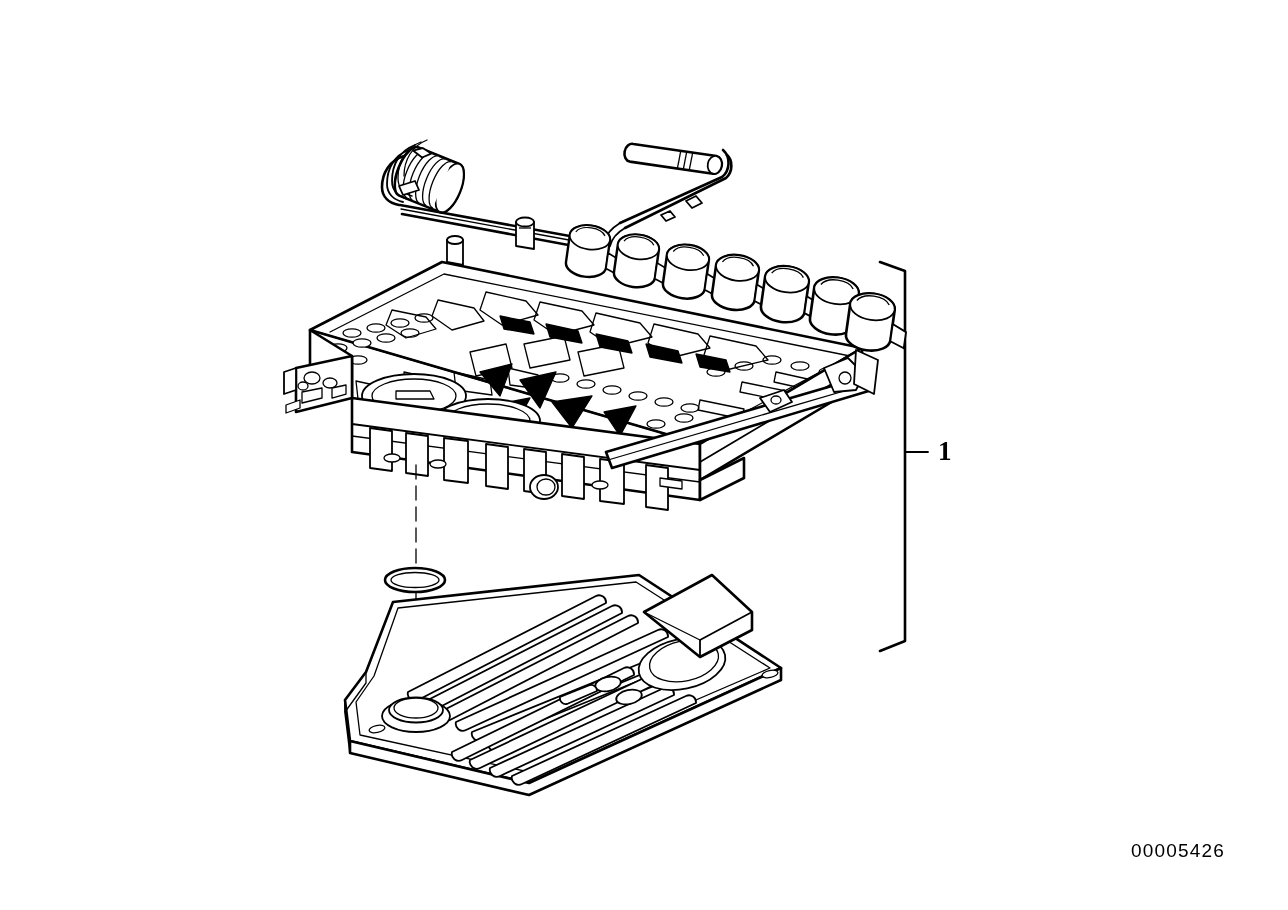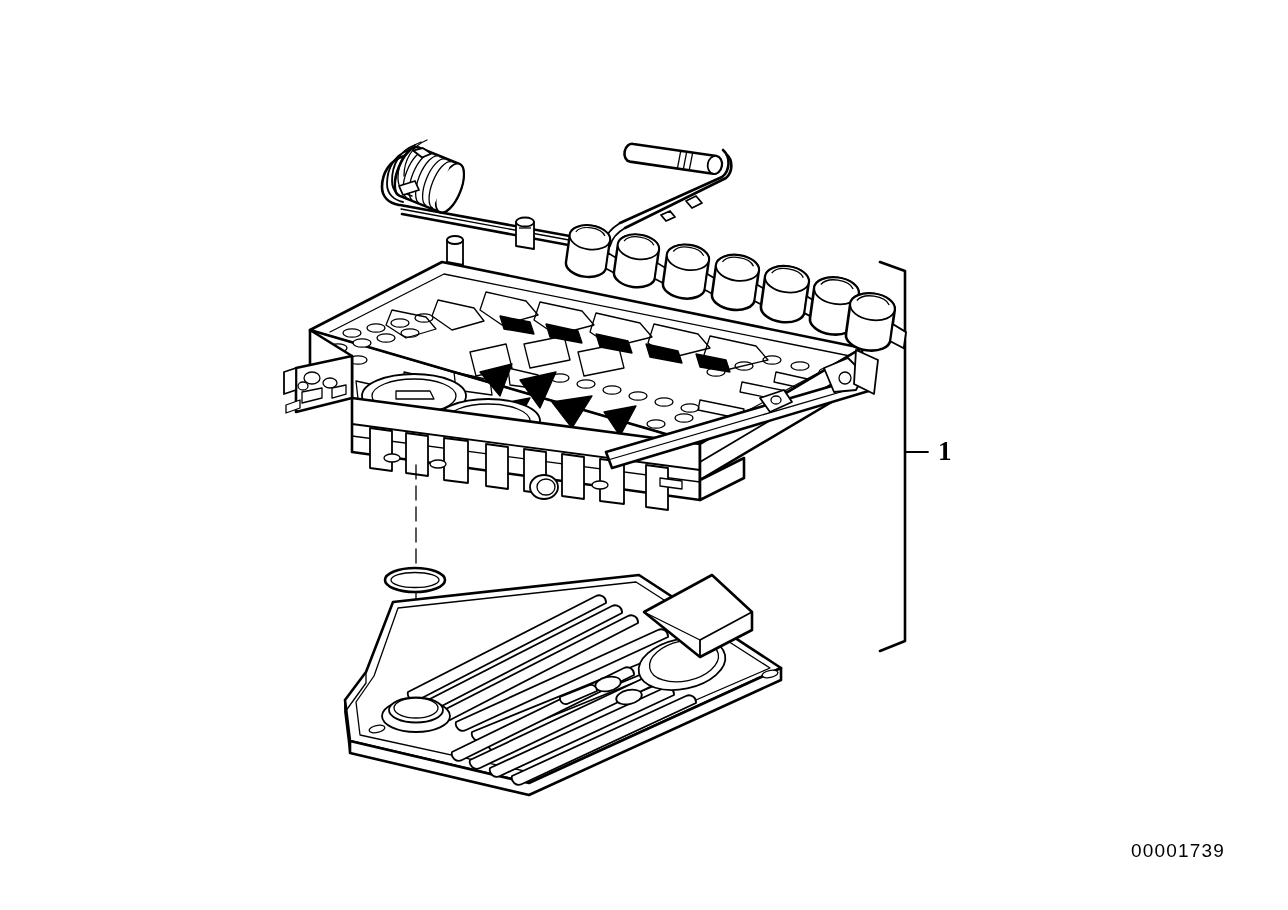--- a/index.html
+++ b/index.html
@@ -382,15 +382,15 @@
       <path class="fb" d="M644,612 L712,575 L752,612 L752,630 L700,657 Z"></path>
       <path class="s m" d="M752,612 L700,640 L700,657"></path>
       <path class="s t" d="M644,612 L700,640"></path>
     </g>
   </g>
 
 </svg>
 
 <div class="callout">1</div>
 
-<div class="dwg-no">00001739</div>
+<div class="dwg-no">00005426</div>
 
 </div>
 
 </body></html>

